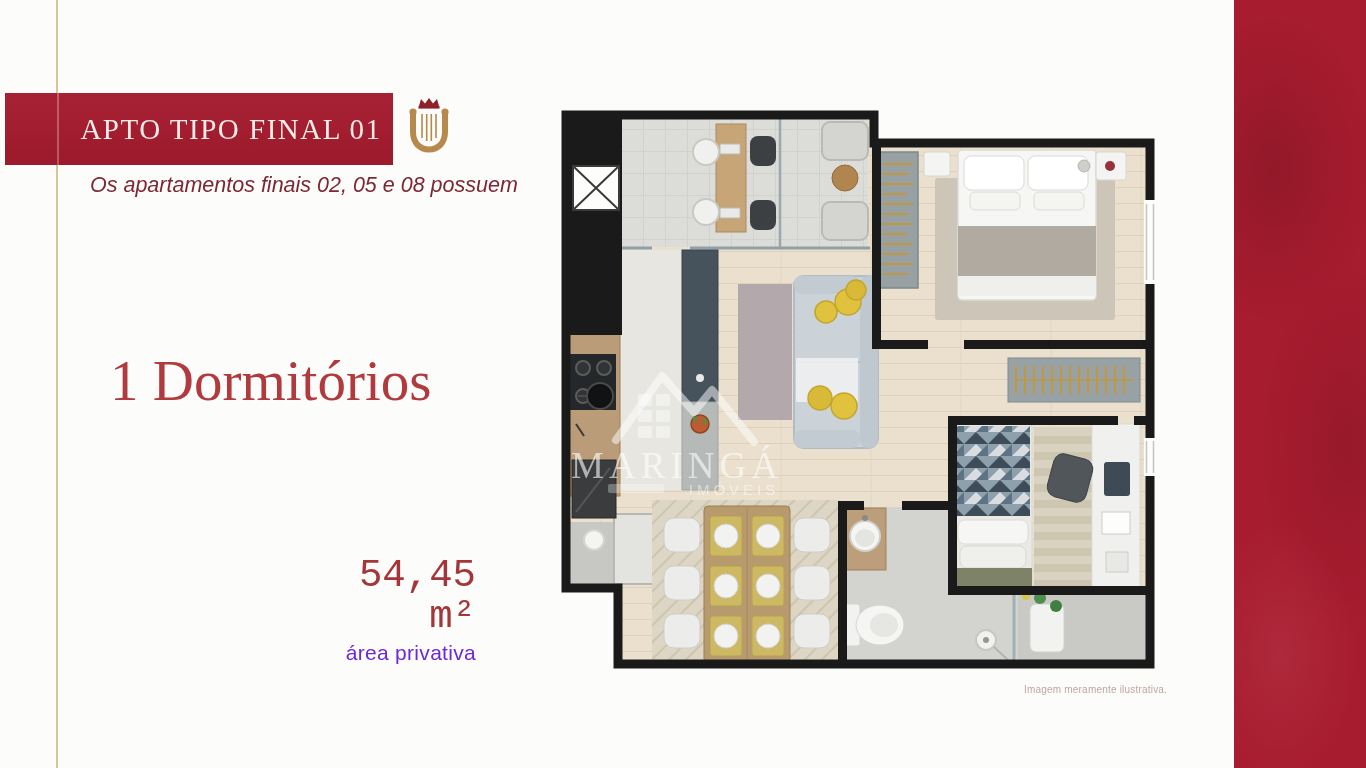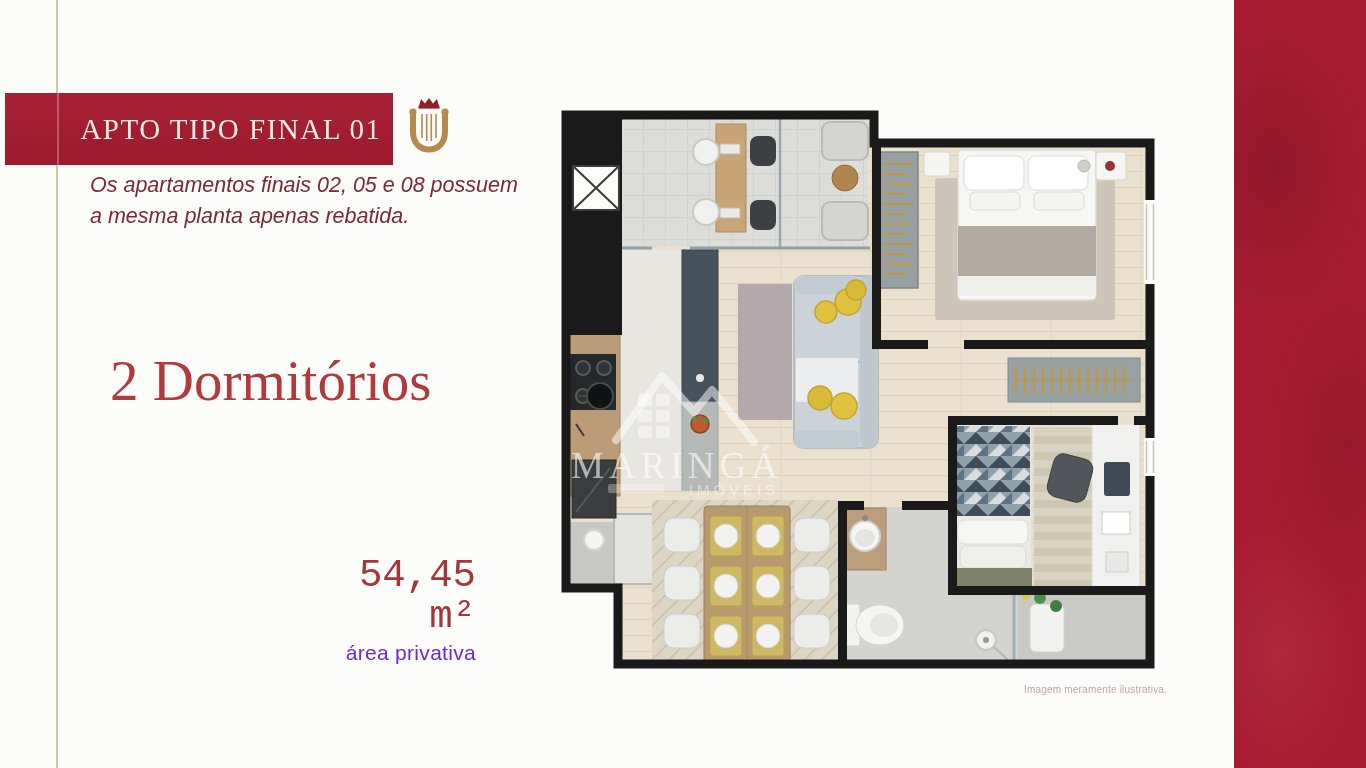--- a/index.html
+++ b/index.html
@@ -59,24 +59,23 @@
   <path d="M17,10 L19,3 L23,7.5 L27,2 L31,7.5 L35,3 L37,10 Z" fill="#8e202c"></path>
   <rect x="16.5" y="10" width="21" height="2.6" fill="#8e202c"></rect>
   <path d="M11,17 L11,36 C11,47 18,53.5 27,53.5 C36,53.5 43,47 43,36 L43,17" stroke="#b6894c" stroke-width="6" fill="none" stroke-linecap="round"></path>
   <circle cx="11" cy="16" r="3.6" fill="#b6894c"></circle>
   <circle cx="43" cy="16" r="3.6" fill="#b6894c"></circle>
   <path d="M20,18 V42 M24.7,18 V45 M29.3,18 V45 M34,18 V42" stroke="#b6894c" stroke-width="1.6"></path>
 </svg>
 
 <div class="subtitle">
   <div>Os apartamentos finais 02, 05 e 08 possuem</div>
-  <div>a mesma planta apenas rebatida.</div>
 </div>
 
-<h2 class="bedrooms">2 Dormitórios</h2>
+<h2 class="bedrooms">1 Dormitórios</h2>
 
 <div class="area">
   <div class="value">54,45 m²</div>
   <div class="label">área privativa</div>
 </div>
 
 <svg class="plan" width="610" height="562" viewBox="0 0 610 562">
   <defs>
     <pattern id="planks" width="90" height="16" patternUnits="userSpaceOnUse">
       <rect width="90" height="16" fill="#eae0cd"></rect>

